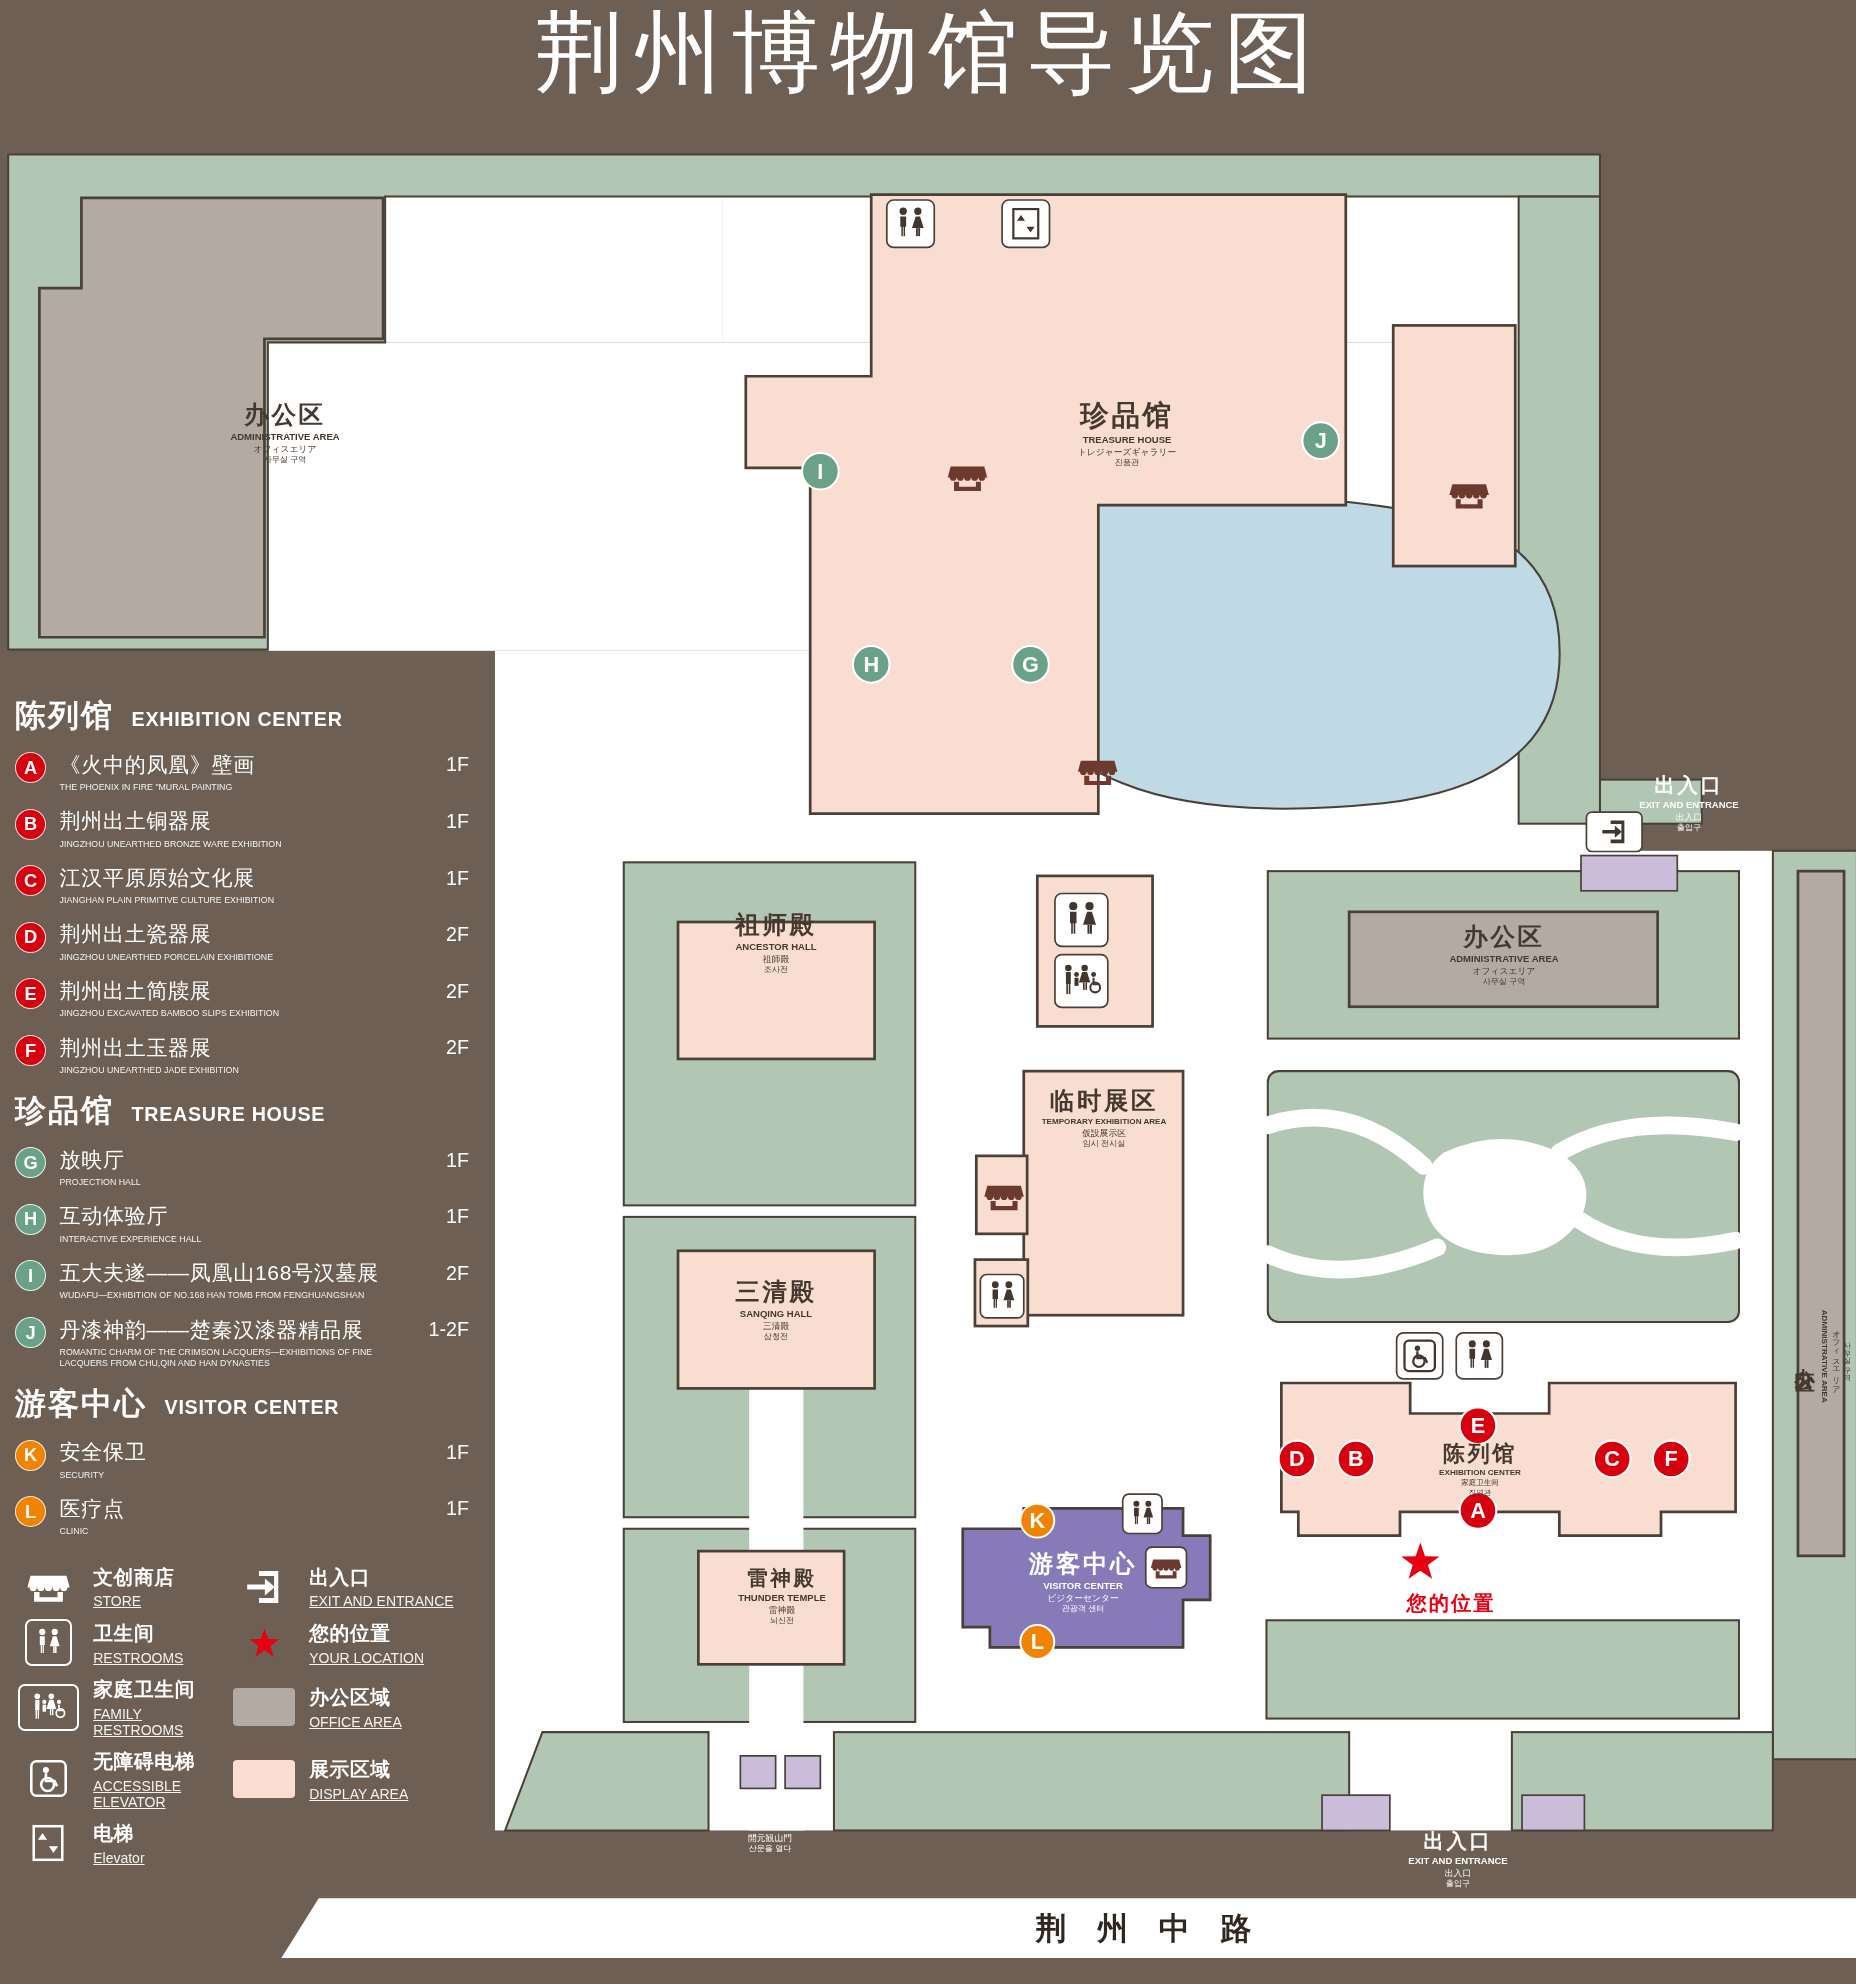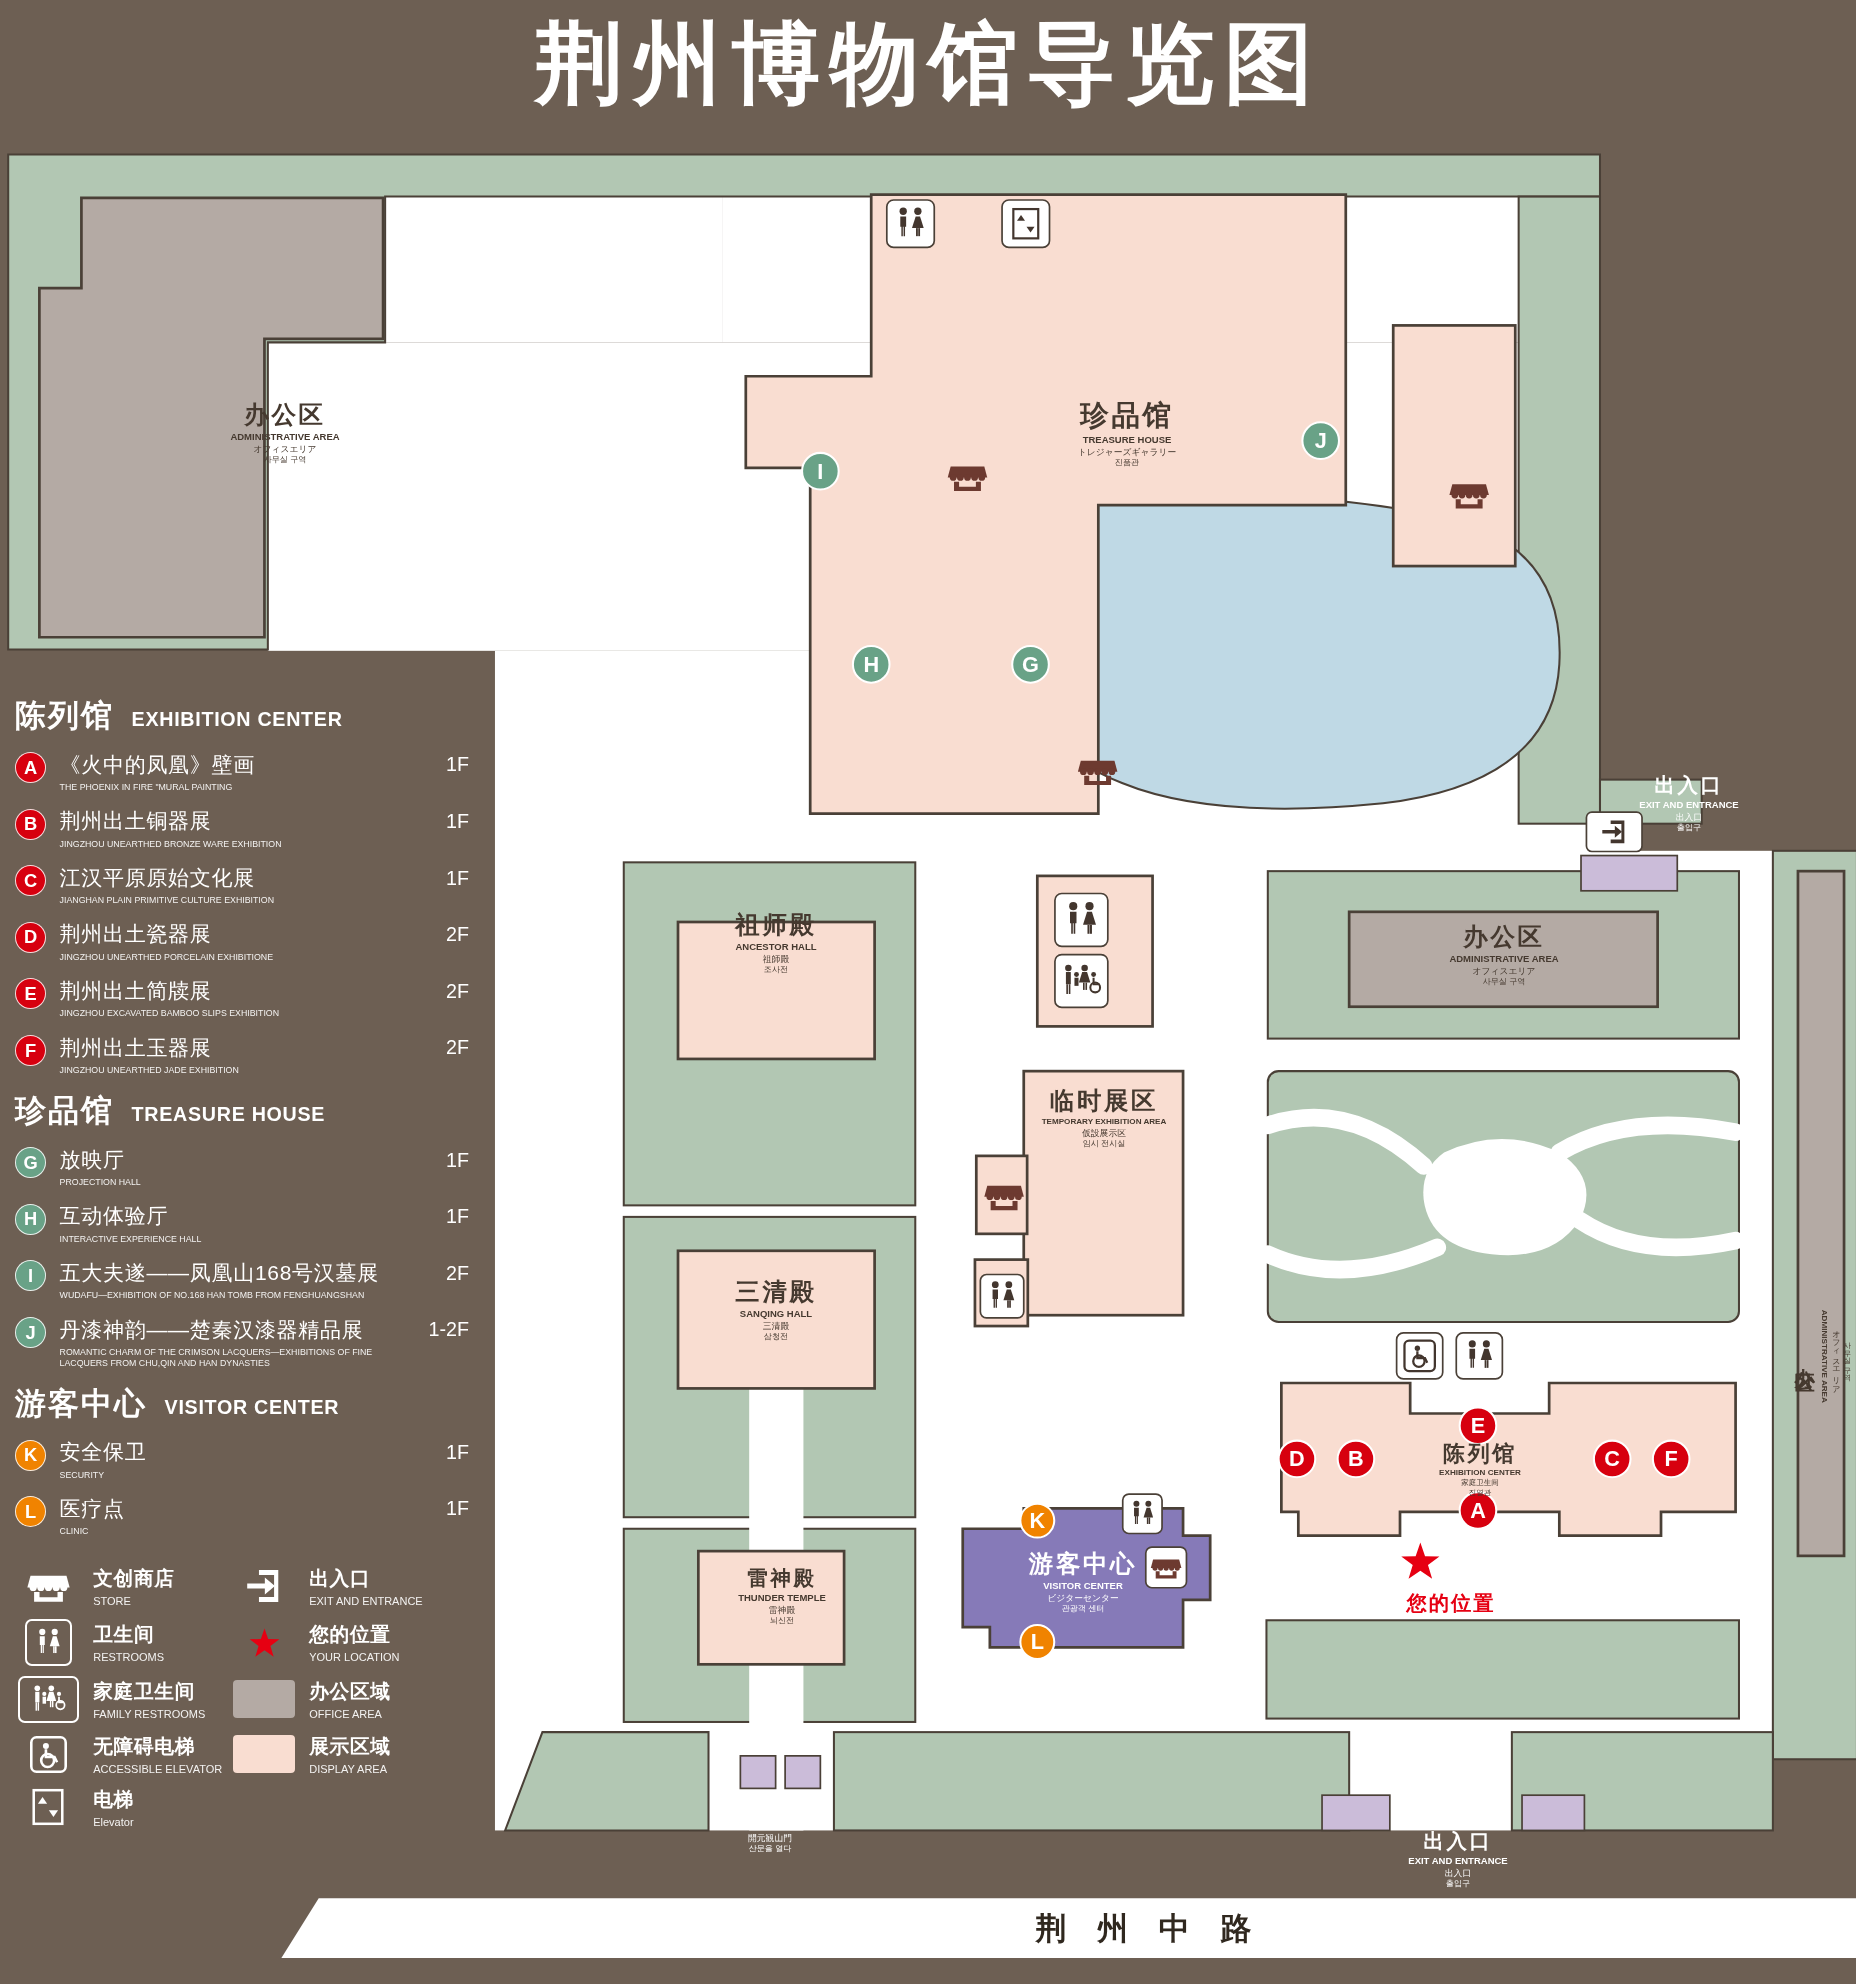--- a/index.html
+++ b/index.html
@@ -6,21 +6,21 @@
   body{
     width:1857px;height:1985px;
     background:#6d5f53;
     font-family:"Liberation Sans","DejaVu Sans",sans-serif;
     position:relative;overflow:hidden;
   }
   .page{position:absolute;left:0;top:0;width:1857px;height:1985px;}
 
   
   .title-block{position:absolute;left:0;top:6.8px;width:100%;text-align:center;color:#fff;}
-  .title-zh{font-size:89px;font-weight:bold;letter-spacing:9.5px;line-height:1;margin:12px;}
+  .title-zh{font-size:89px;font-weight:normal;letter-spacing:9.5px;line-height:1;margin:1px;}
   .title-en{font-size:39px;font-weight:bold;letter-spacing:4.7px;margin-top:15px;}
 
   
   .map-svg{position:absolute;left:0;top:0;width:1857px;height:1985px;}
   .white{fill:#ffffff;}
   .green{fill:#b2c7b3;stroke:#4a4037;stroke-width:3;}
   .gray-bld{fill:#b4aaa4;stroke:#4a4037;stroke-width:4;}
   .pink-bld{fill:#f9ddd1;stroke:#4a4037;stroke-width:4;}
   .purple-bld{fill:#867ab8;stroke:#4a4037;stroke-width:4;}
   .lpurple{fill:#cbbcd9;stroke:#4a4037;stroke-width:2.5;}
@@ -73,21 +73,21 @@
   .lg-text{display:flex;flex-direction:column;}
   .lg-zh{font-size:21px;letter-spacing:0.7px;}
   .lg-en{font-size:8.8px;opacity:.92;margin-top:3.4px;max-width:353px;line-height:1.25;}
   .lg-floor{margin-left:auto;font-size:19.7px;padding-right:15px;margin-top:2.7px;flex:0 0 auto;}
 
   .sym-grid{display:grid;grid-template-columns:216px 1fr;row-gap:10px;margin-top:26px;}
   .sym-cell{display:flex;align-items:center;gap:12.2px;}
   .sym-icon{width:66px;display:flex;align-items:center;justify-content:center;flex:0 0 66px;}
   .icon-box{border:2.4px solid #fff;border-radius:6.8px;display:flex;align-items:center;justify-content:center;}
   .sym-zh{font-size:19.7px;font-weight:bold;letter-spacing:0.7px;}
-  .sym-en{font-size:11px;margin-top:2.7px;opacity:.92;}
+  .sym-en{font-size:14px;margin-top:2.7px;opacity:.92;text-decoration:underline;}
   .swatch{width:62px;height:38px;border-radius:4.1px;}
   .swatch.office{background:#b4aaa4;}
   .swatch.display{background:#f9ddd1;}
 </style>
 </head>
 <body>
 
 <div class="page">
 
   <svg class="map-svg" viewBox="0 0 2739 2928">

